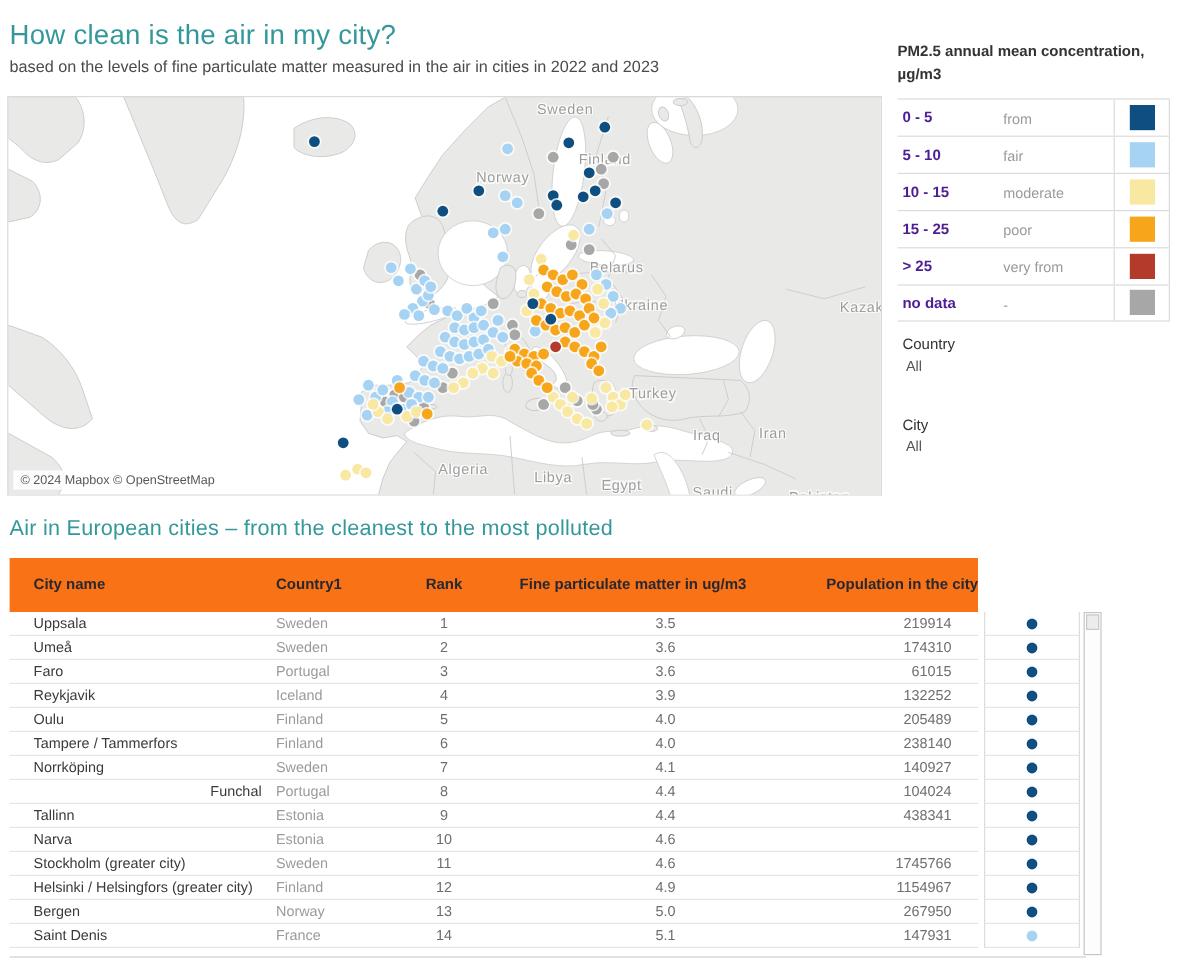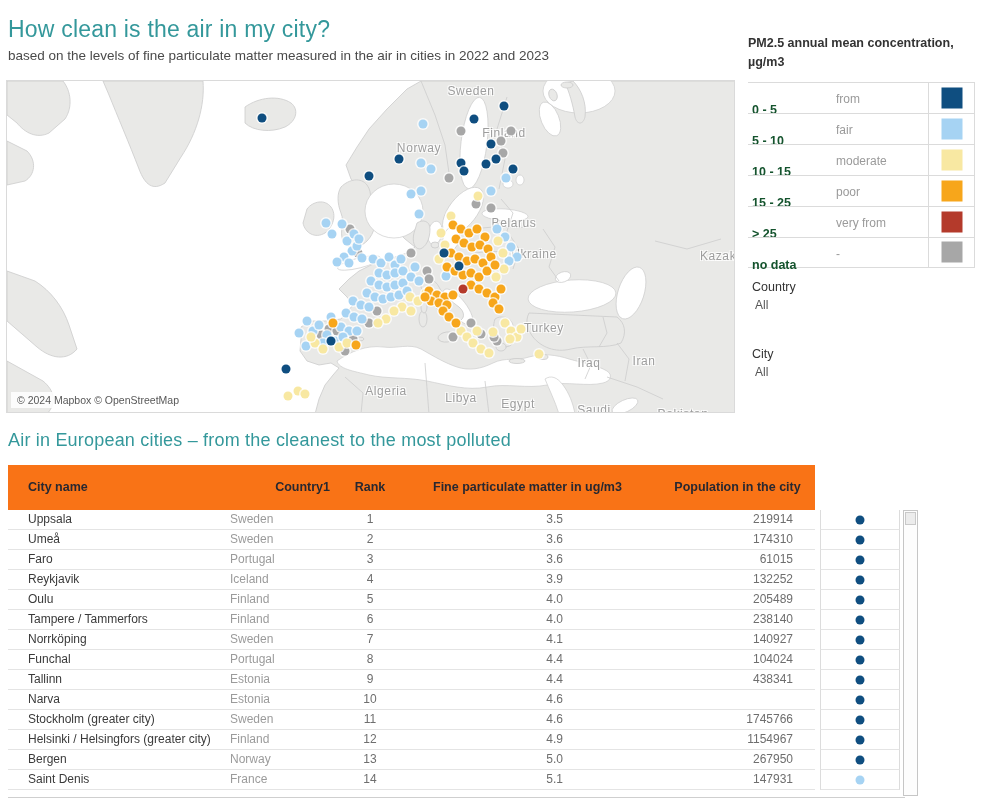--- a/index.html
+++ b/index.html
@@ -13,21 +13,21 @@
   #map-panel { left:6px; top:80px; width:729px; height:333px; background:#fff; border:1px solid #dadada; overflow:hidden; }
   .map-label { position:absolute; transform:translate(-50%,-50%); font-size:12px; color:#9d9d9d; letter-spacing:.6px; white-space:nowrap;
                text-shadow:1px 1px 0 #ffffffcc,-1px -1px 0 #ffffffcc,1px -1px 0 #ffffffcc,-1px 1px 0 #ffffffcc; }
   .dot { position:absolute; width:9px; height:9px; border-radius:50%; transform:translate(-50%,-50%); box-shadow:0 0 0 1.5px rgba(255,255,255,.75); }
   #map-attribution { left:4px; bottom:4px; position:absolute; background:rgba(255,255,255,.85); padding:2px 6px; font-size:10.5px; color:#585858; }
 
   #legend-panel { left:748px; top:34px; width:227px; }
   #legend-title { font-size:12.5px; color:#333; font-weight:bold; line-height:1.5; width:220px; margin-bottom:10px; }
   .legend-row { position:relative; height:31px; border-top:1px solid #dbdbdb; }
   .legend-row:last-child { border-bottom:1px solid #dbdbdb; }
-  .legend-range { position:absolute; left:4px; top:8px; font-size:12.5px; color:#14532d; font-weight:bold;margin-top:12px; }
+  .legend-range { position:absolute; left:4px; top:8px; font-size:12.5px; color:#4c1d95; font-weight:bold; }
   .legend-label { position:absolute; left:88px; top:9px; font-size:12px; color:#9a9a9a; }
   .legend-swatch-cell { position:absolute; left:180px; top:0; width:47px; height:100%; border-left:1px solid #dbdbdb; border-right:1px solid #dbdbdb; }
   .legend-swatch { position:absolute; left:50%; top:50%; width:21px; height:21px; transform:translate(-50%,-50%); }
 
   .filter-block { left:752px; width:200px; }
   .filter-label { font-size:12.5px; color:#333; margin-bottom:4px; }
   .filter-value { font-size:12px; color:#555; padding-left:3px; }
 
   #section-title { left:8px; top:430px; font-size:18px; color:#34989b; letter-spacing:.2px; }
 
@@ -387,24 +387,24 @@
   </div>
   <div class="filter-block abs" style="top:347px">
     <div class="filter-label">City</div>
     <div class="filter-value">All</div>
   </div>
 
   <div id="section-title" class="abs">Air in European cities – from the cleanest to the most polluted</div>
 
   <div id="table-header" class="abs">
       <div class="th" style="left: 20px; width: 190px; text-align: left;">City name</div>
-      <div class="th" style="left: 222px; width: 100px; text-align: right;">Country1</div>
+      <div class="th" style="left: 222px; width: 100px; text-align: left;">Country1</div>
       <div class="th" style="left: 336px; width: 52px; text-align: center;">Rank</div>
       <div class="th" style="left: 425px; width: 225px; text-align: left;">Fine particulate matter in ug/m3</div>
-      <div class="th" style="left: 652px; width: 155px; text-align: center;">Population in the city</div>
+      <div class="th" style="left: 652px; width: 155px; text-align: right;">Population in the city</div>
     </div>
   <div id="table-body" class="abs">
       <div class="tr">
         <div class="td city" style="left: 20px; width: 190px; text-align: left;">Uppsala</div>
         <div class="td country" style="left: 222px; width: 100px; text-align: left;">Sweden</div>
         <div class="td num" style="left: 336px; width: 52px; text-align: center;">1</div>
         <div class="td num" style="left: 425px; width: 130px; text-align: right;">3.5</div>
         <div class="td num" style="left: 615px; width: 170px; text-align: right;">219914</div>
         <div class="dot-cell">
           <span class="dot" style="background: rgb(15, 78, 128);"></span>
@@ -464,21 +464,21 @@
         <div class="td city" style="left: 20px; width: 190px; text-align: left;">Norrköping</div>
         <div class="td country" style="left: 222px; width: 100px; text-align: left;">Sweden</div>
         <div class="td num" style="left: 336px; width: 52px; text-align: center;">7</div>
         <div class="td num" style="left: 425px; width: 130px; text-align: right;">4.1</div>
         <div class="td num" style="left: 615px; width: 170px; text-align: right;">140927</div>
         <div class="dot-cell">
           <span class="dot" style="background: rgb(15, 78, 128);"></span>
         </div>
       </div>
       <div class="tr">
-        <div class="td city" style="left: 20px; width: 190px; text-align: left;">Funchal</div>
+        <div class="td city" style="left: 20px; width: 190px; text-align: right;">Funchal</div>
         <div class="td country" style="left: 222px; width: 100px; text-align: left;">Portugal</div>
         <div class="td num" style="left: 336px; width: 52px; text-align: center;">8</div>
         <div class="td num" style="left: 425px; width: 130px; text-align: right;">4.4</div>
         <div class="td num" style="left: 615px; width: 170px; text-align: right;">104024</div>
         <div class="dot-cell">
           <span class="dot" style="background: rgb(15, 78, 128);"></span>
         </div>
       </div>
       <div class="tr">
         <div class="td city" style="left: 20px; width: 190px; text-align: left;">Tallinn</div>

